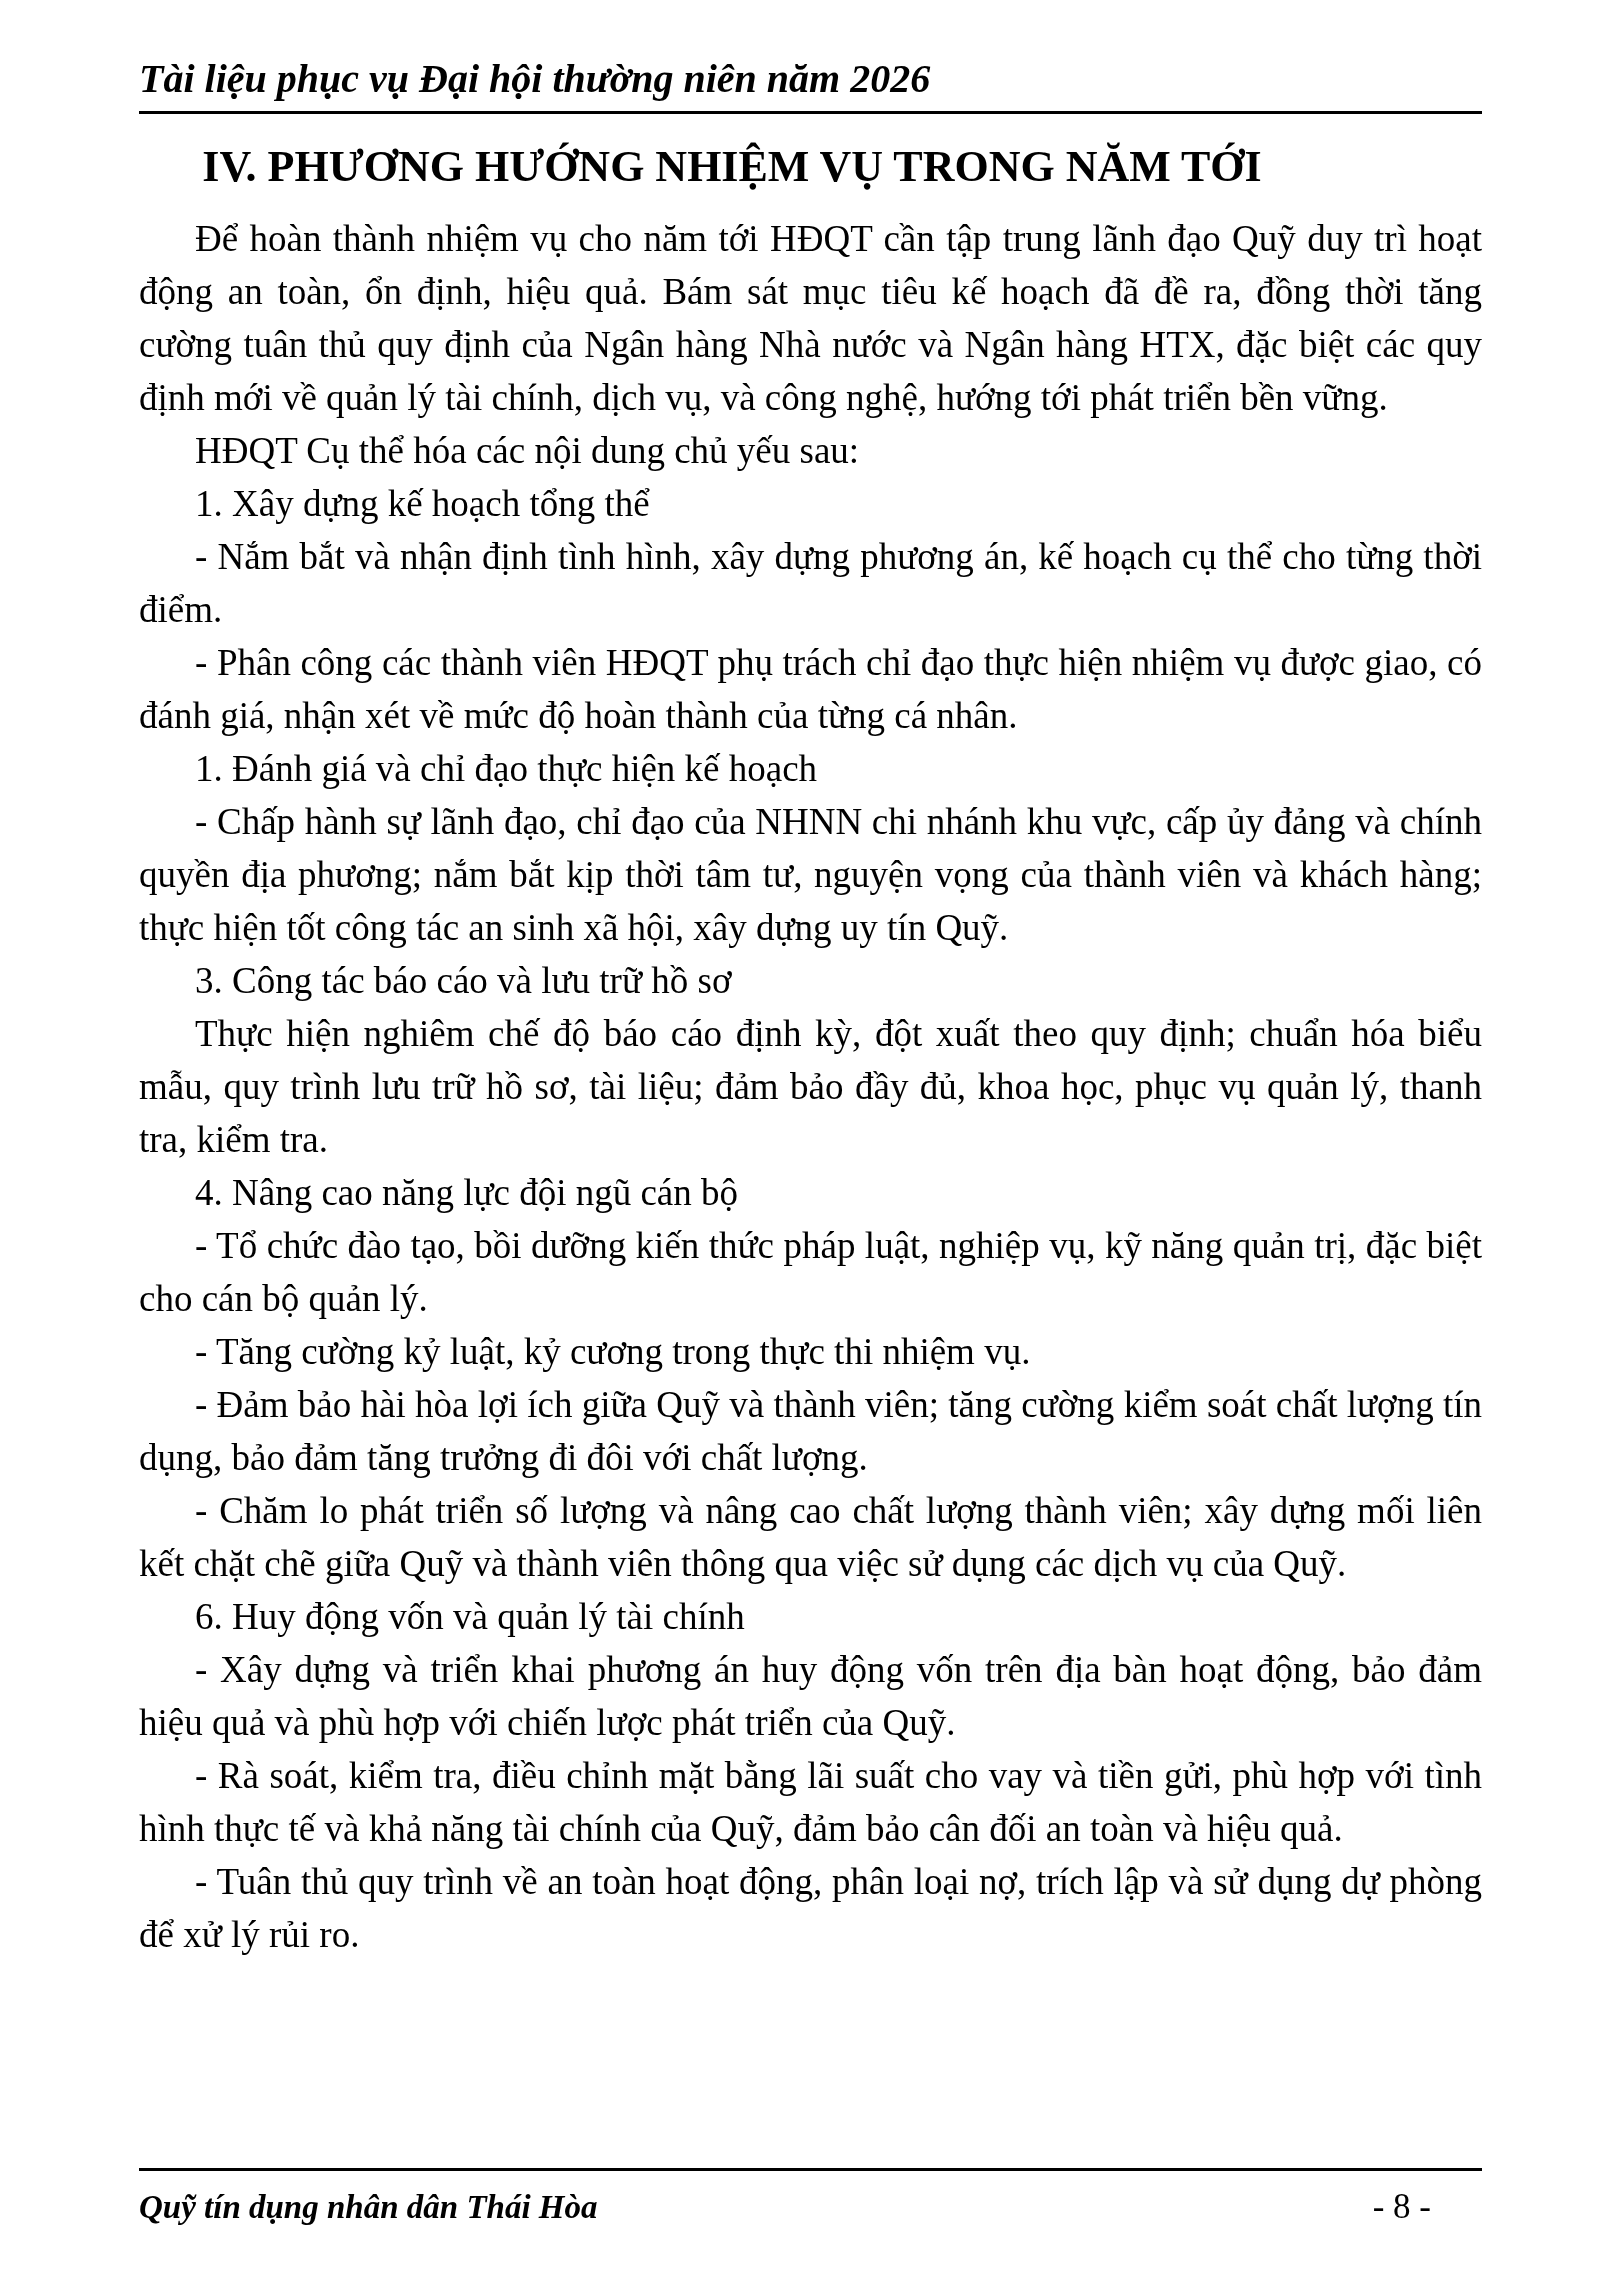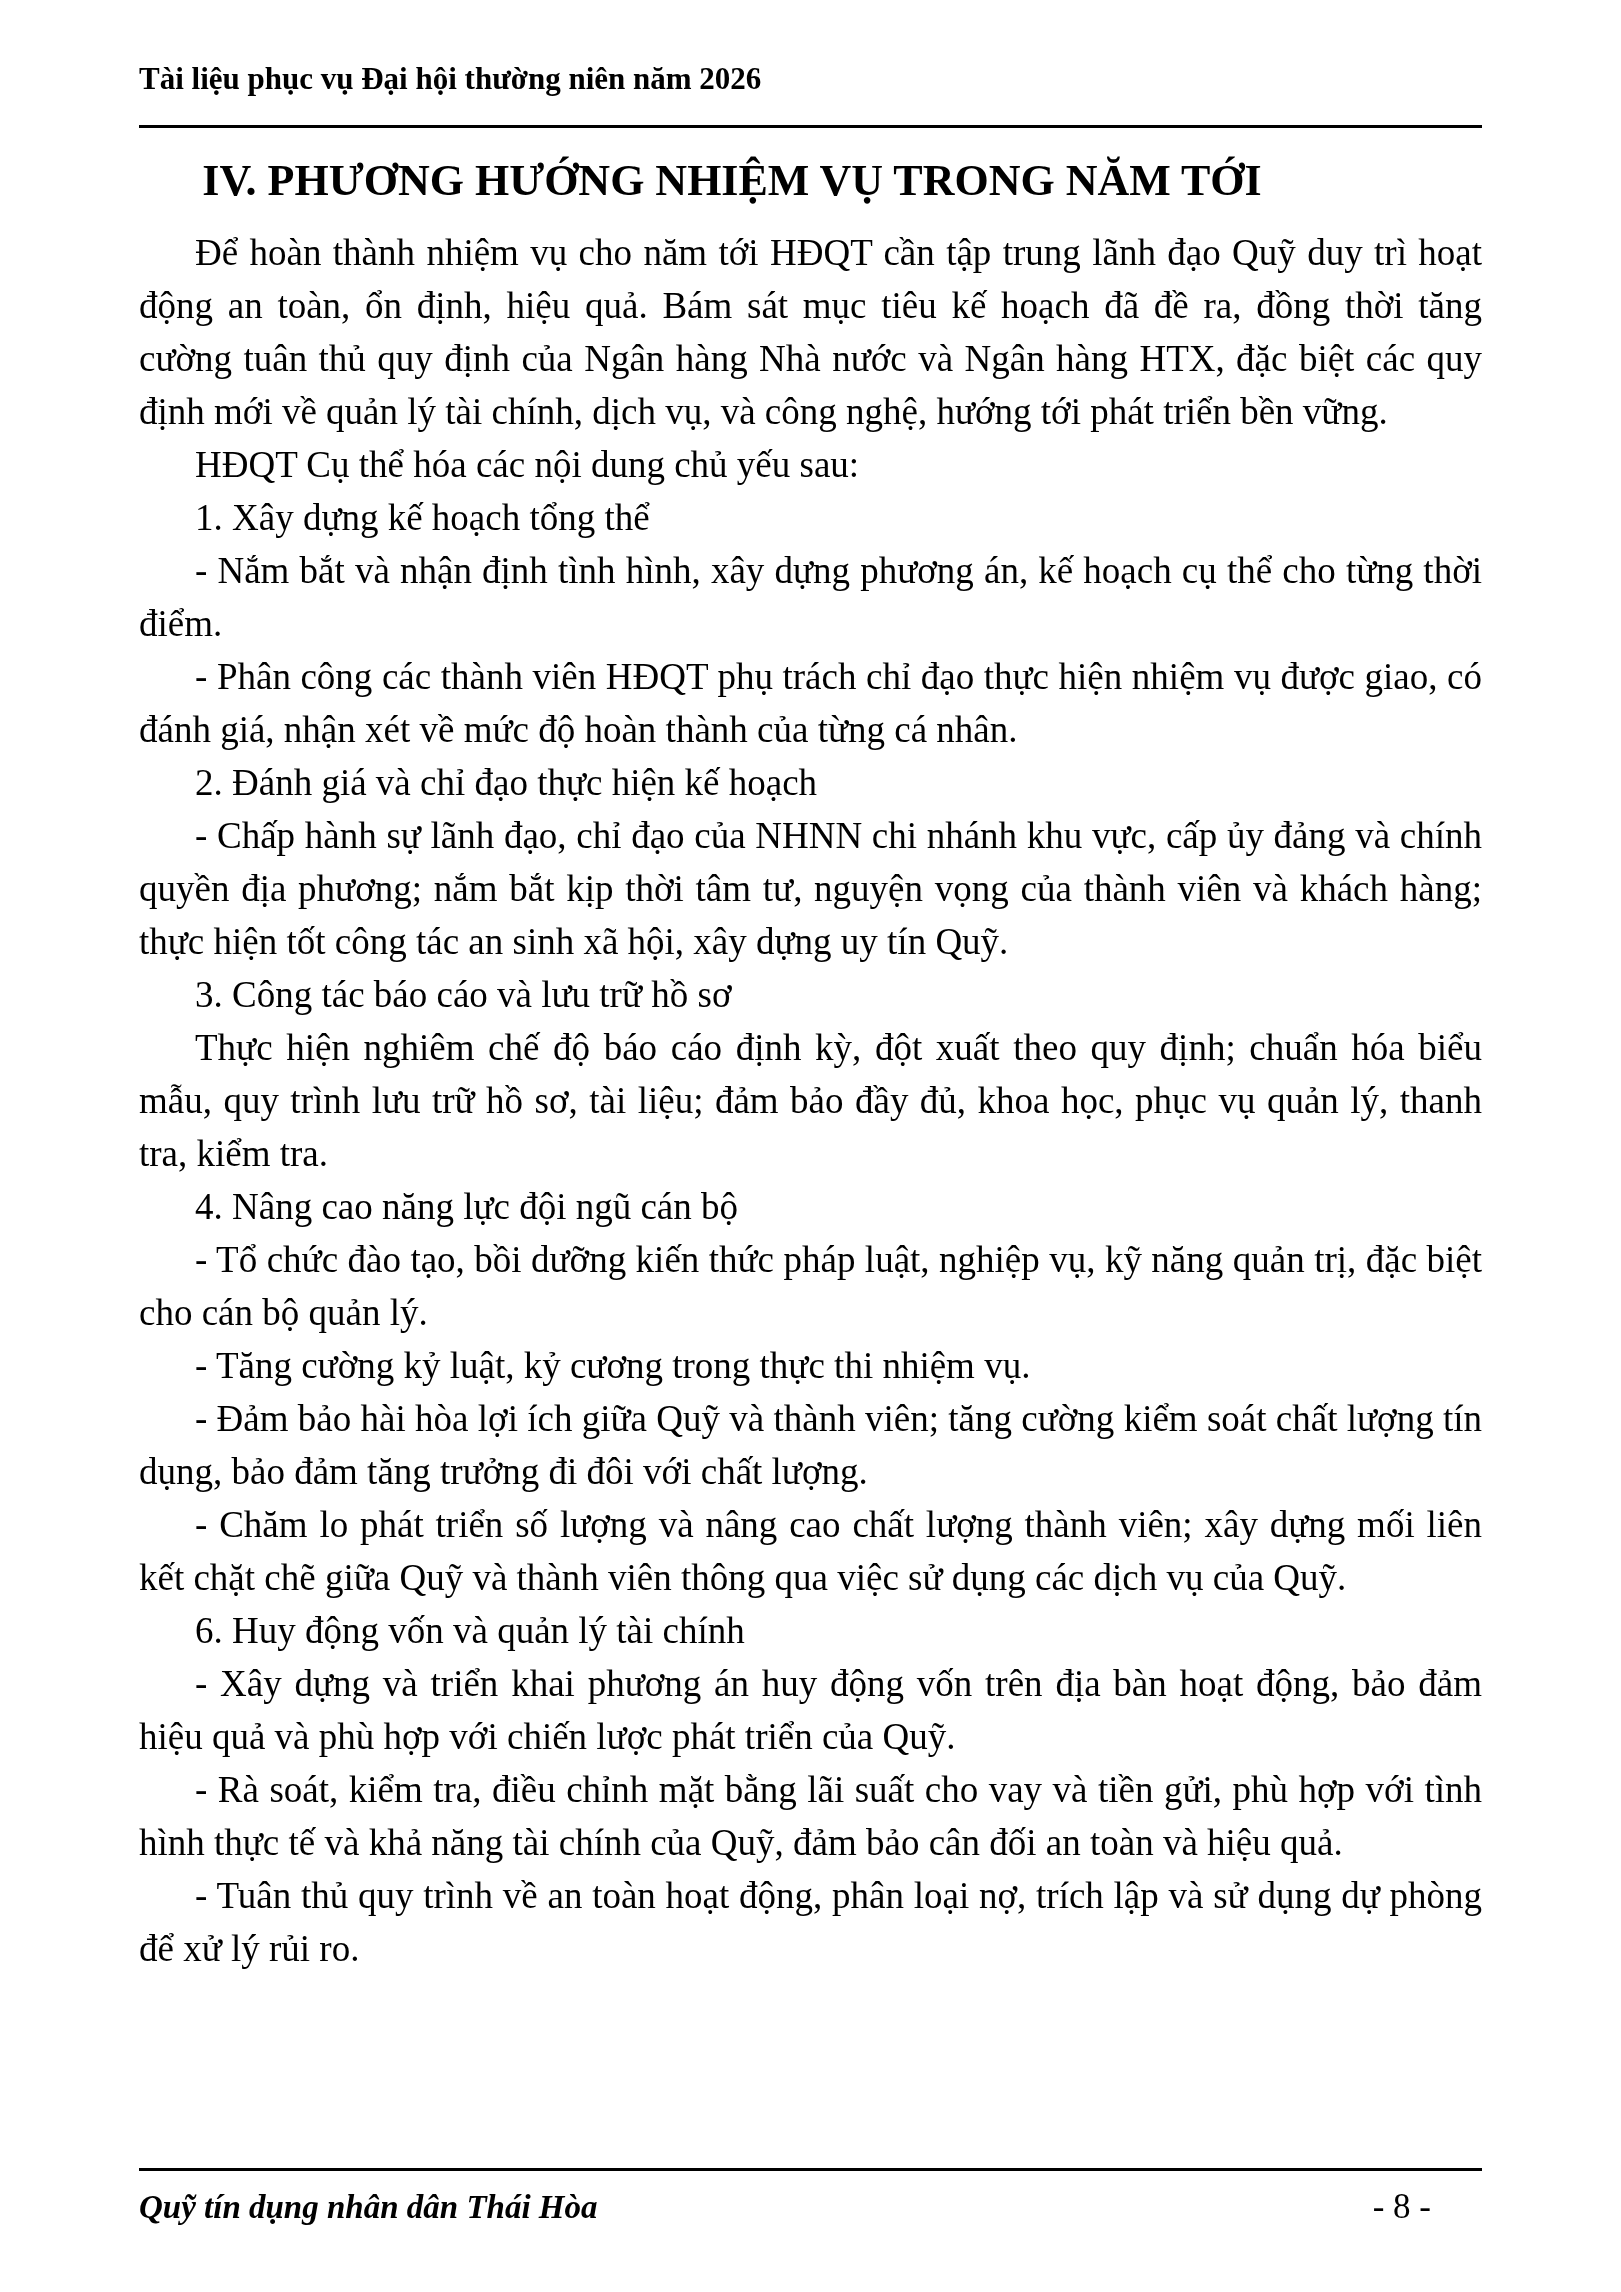--- a/index.html
+++ b/index.html
@@ -12,24 +12,25 @@
     width: 1621px;
     height: 2293px;
     background: #ffffff;
     color: #000000;
     font-family: "Liberation Serif", "DejaVu Serif", serif;
     box-sizing: border-box;
     padding: 57px 139px 0 139px;
     overflow: hidden;
   }
   .running-header {
-    font-size: 31px;
+    font-size: 40px;
     font-weight: bold;
+    font-style: italic;
     line-height: 43px;
-    padding-bottom: 25px;
+    padding-bottom: 11px;
     border-bottom: 3.9px solid #000000;
   }
   .doc-title {
     margin-top: 25.5px;
     margin-right: 157px;
     text-align: center;
     font-size: 44px;
     font-weight: bold;
     line-height: 53px;
   }
@@ -78,21 +79,21 @@
   <div class="running-header">Tài liệu phục vụ Đại hội thường niên năm 2026</div>
 
   <div class="doc-title">IV. PHƯƠNG HƯỚNG NHIỆM VỤ TRONG NĂM TỚI</div>
 
   <div class="doc-body">
     <p class="para">Để hoàn thành nhiệm vụ cho năm tới HĐQT cần tập trung lãnh đạo Quỹ duy trì hoạt động an toàn, ổn định, hiệu quả. Bám sát mục tiêu kế hoạch đã đề ra, đồng thời tăng cường tuân thủ quy định của Ngân hàng Nhà nước và Ngân hàng HTX, đặc biệt các quy định mới về quản lý tài chính, dịch vụ, và công nghệ, hướng tới phát triển bền vững.</p>
     <p class="para">HĐQT Cụ thể hóa các nội dung chủ yếu sau:</p>
     <p class="para h">1. Xây dựng kế hoạch tổng thể</p>
     <p class="para">- Nắm bắt và nhận định tình hình, xây dựng phương án, kế hoạch cụ thể cho từng thời điểm.</p>
     <p class="para">- Phân công các thành viên HĐQT phụ trách chỉ đạo thực hiện nhiệm vụ được giao, có đánh giá, nhận xét về mức độ hoàn thành của từng cá nhân.</p>
-    <p class="para h">2. Đánh giá và chỉ đạo thực hiện kế hoạch</p>
+    <p class="para h">1. Đánh giá và chỉ đạo thực hiện kế hoạch</p>
     <p class="para">- Chấp hành sự lãnh đạo, chỉ đạo của NHNN chi nhánh khu vực, cấp ủy đảng và chính quyền địa phương; nắm bắt kịp thời tâm tư, nguyện vọng của thành viên và khách hàng; thực hiện tốt công tác an sinh xã hội, xây dựng uy tín Quỹ.</p>
     <p class="para h">3. Công tác báo cáo và lưu trữ hồ sơ</p>
     <p class="para">Thực hiện nghiêm chế độ báo cáo định kỳ, đột xuất theo quy định; chuẩn hóa biểu mẫu, quy trình lưu trữ hồ sơ, tài liệu; đảm bảo đầy đủ, khoa học, phục vụ quản lý, thanh tra, kiểm tra.</p>
     <p class="para h">4. Nâng cao năng lực đội ngũ cán bộ</p>
     <p class="para">- Tổ chức đào tạo, bồi dưỡng kiến thức pháp luật, nghiệp vụ, kỹ năng quản trị, đặc biệt cho cán bộ quản lý.</p>
     <p class="para">- Tăng cường kỷ luật, kỷ cương trong thực thi nhiệm vụ.</p>
     <p class="para">- Đảm bảo hài hòa lợi ích giữa Quỹ và thành viên; tăng cường kiểm soát chất lượng tín dụng, bảo đảm tăng trưởng đi đôi với chất lượng.</p>
     <p class="para">- Chăm lo phát triển số lượng và nâng cao chất lượng thành viên; xây dựng mối liên kết chặt chẽ giữa Quỹ và thành viên thông qua việc sử dụng các dịch vụ của Quỹ.</p>
     <p class="para h">6. Huy động vốn và quản lý tài chính</p>
     <p class="para">- Xây dựng và triển khai phương án huy động vốn trên địa bàn hoạt động, bảo đảm hiệu quả và phù hợp với chiến lược phát triển của Quỹ.</p>

